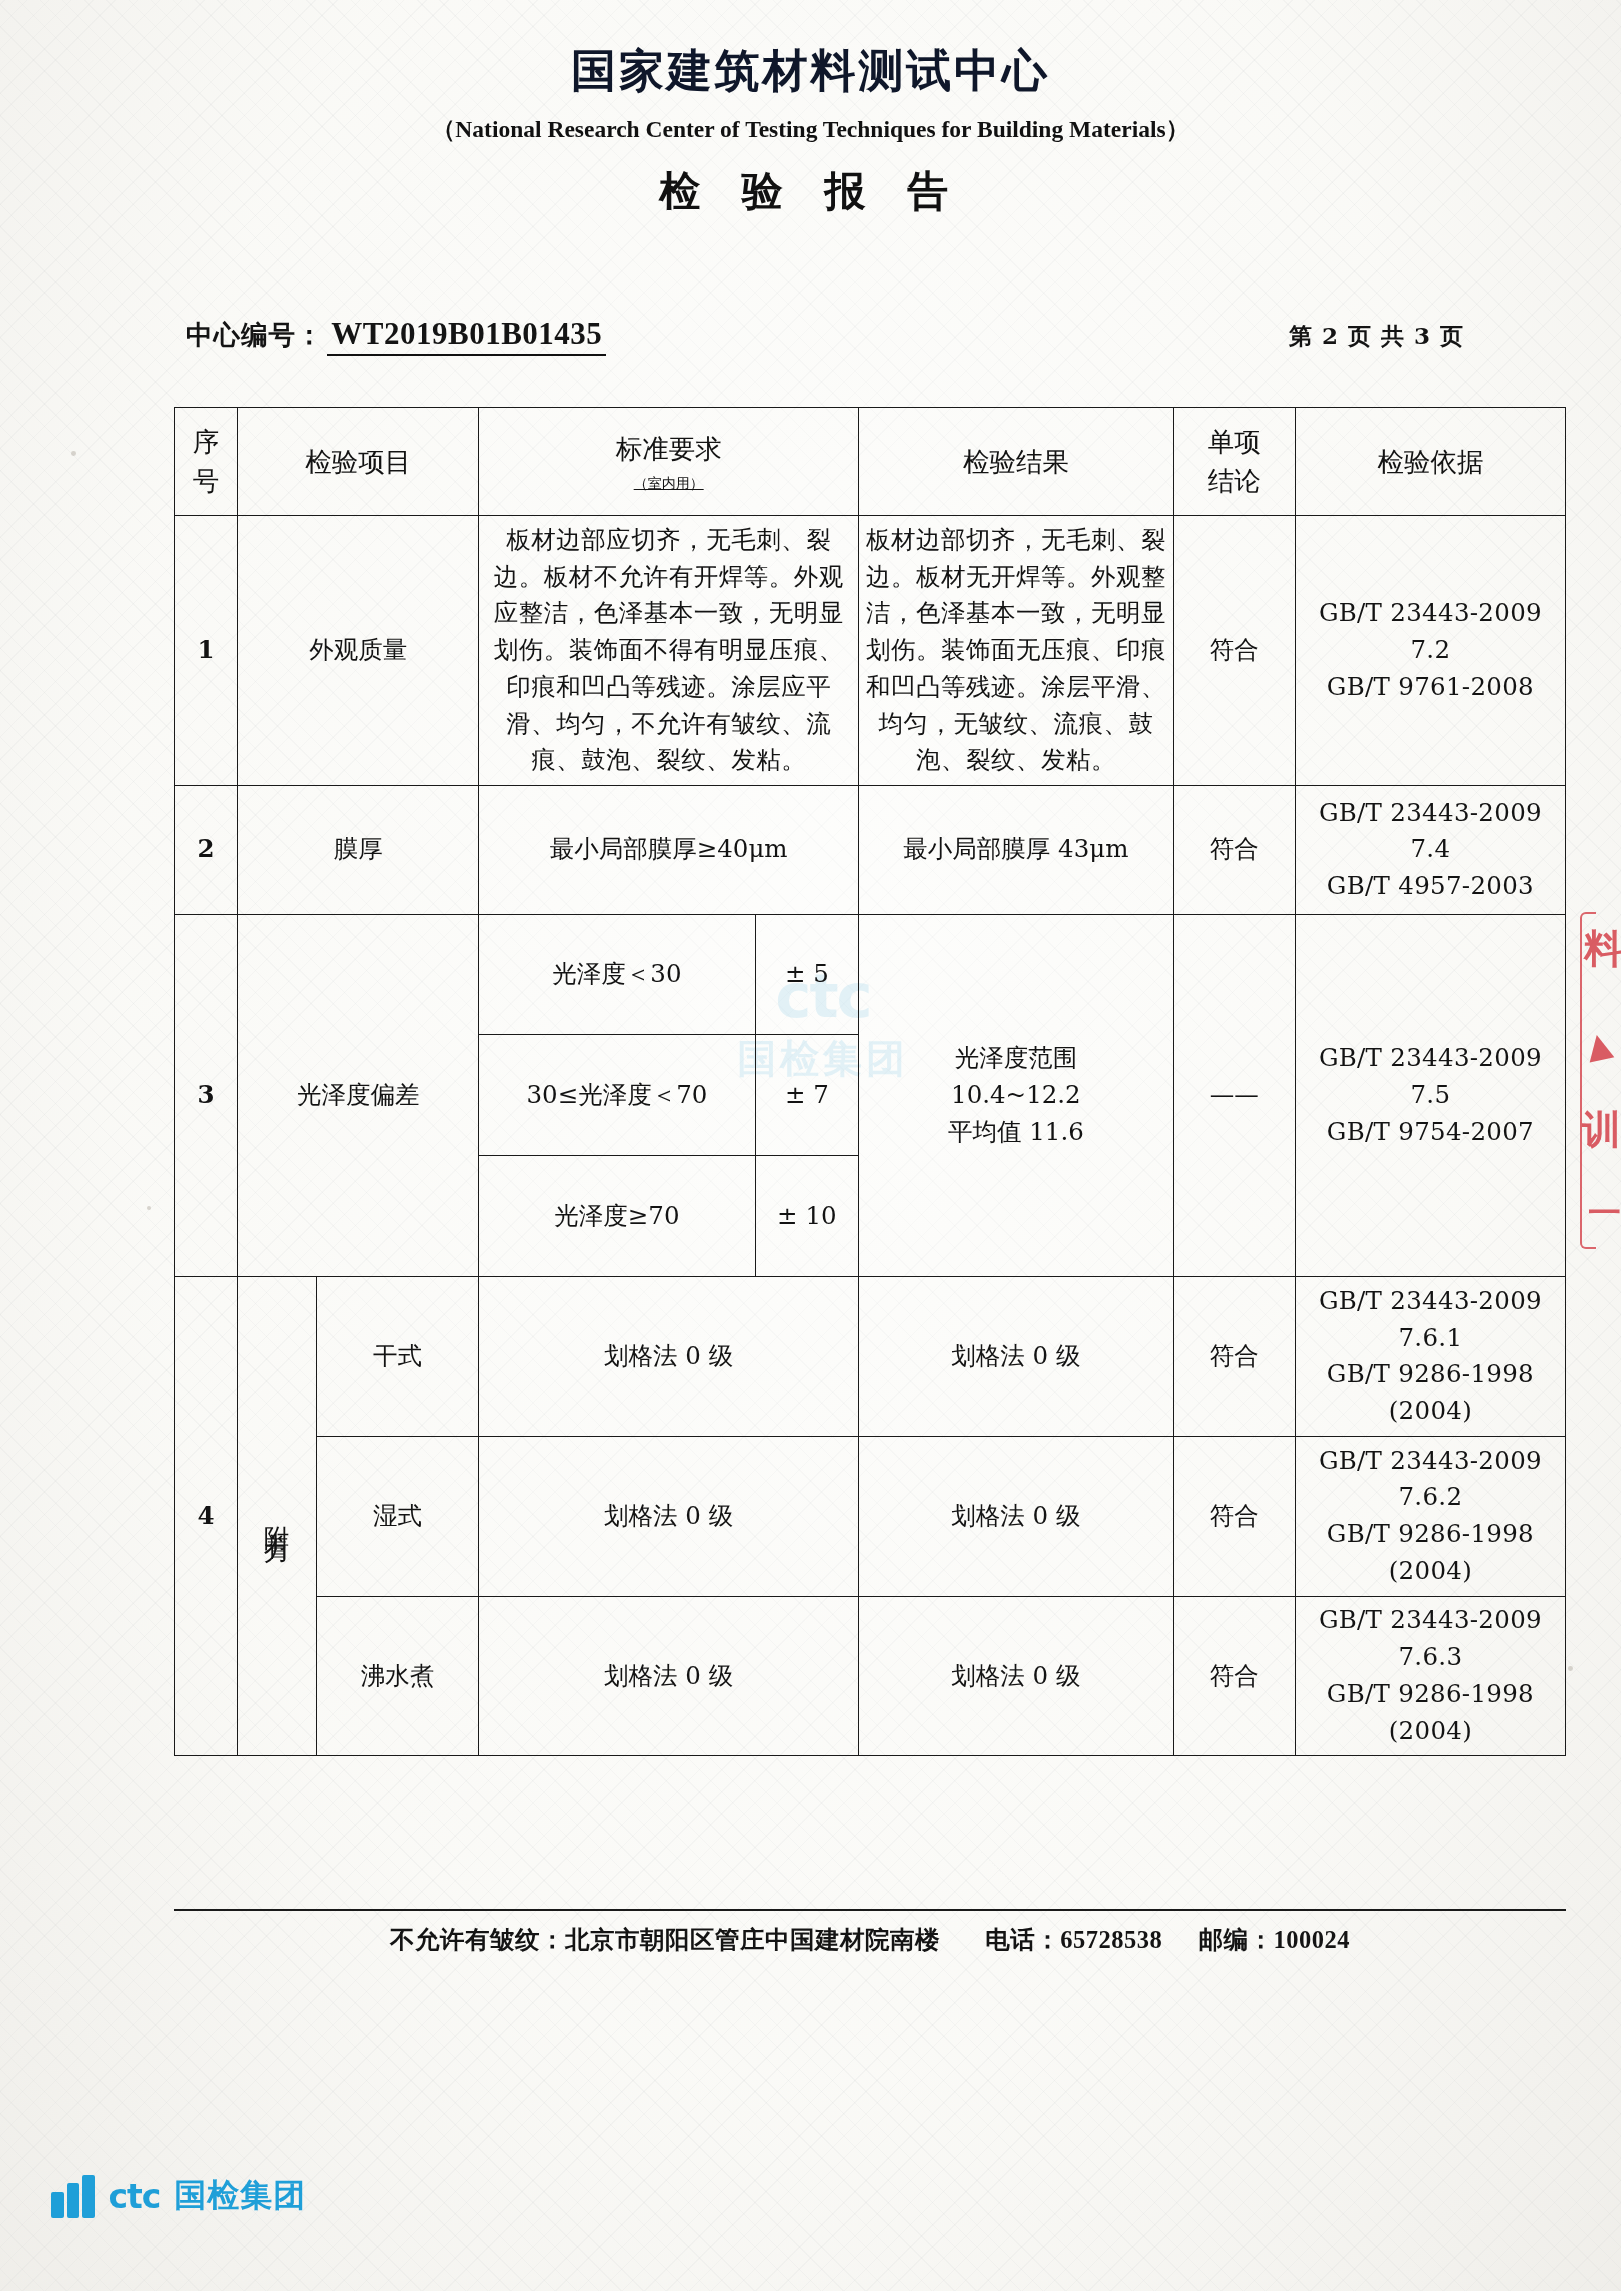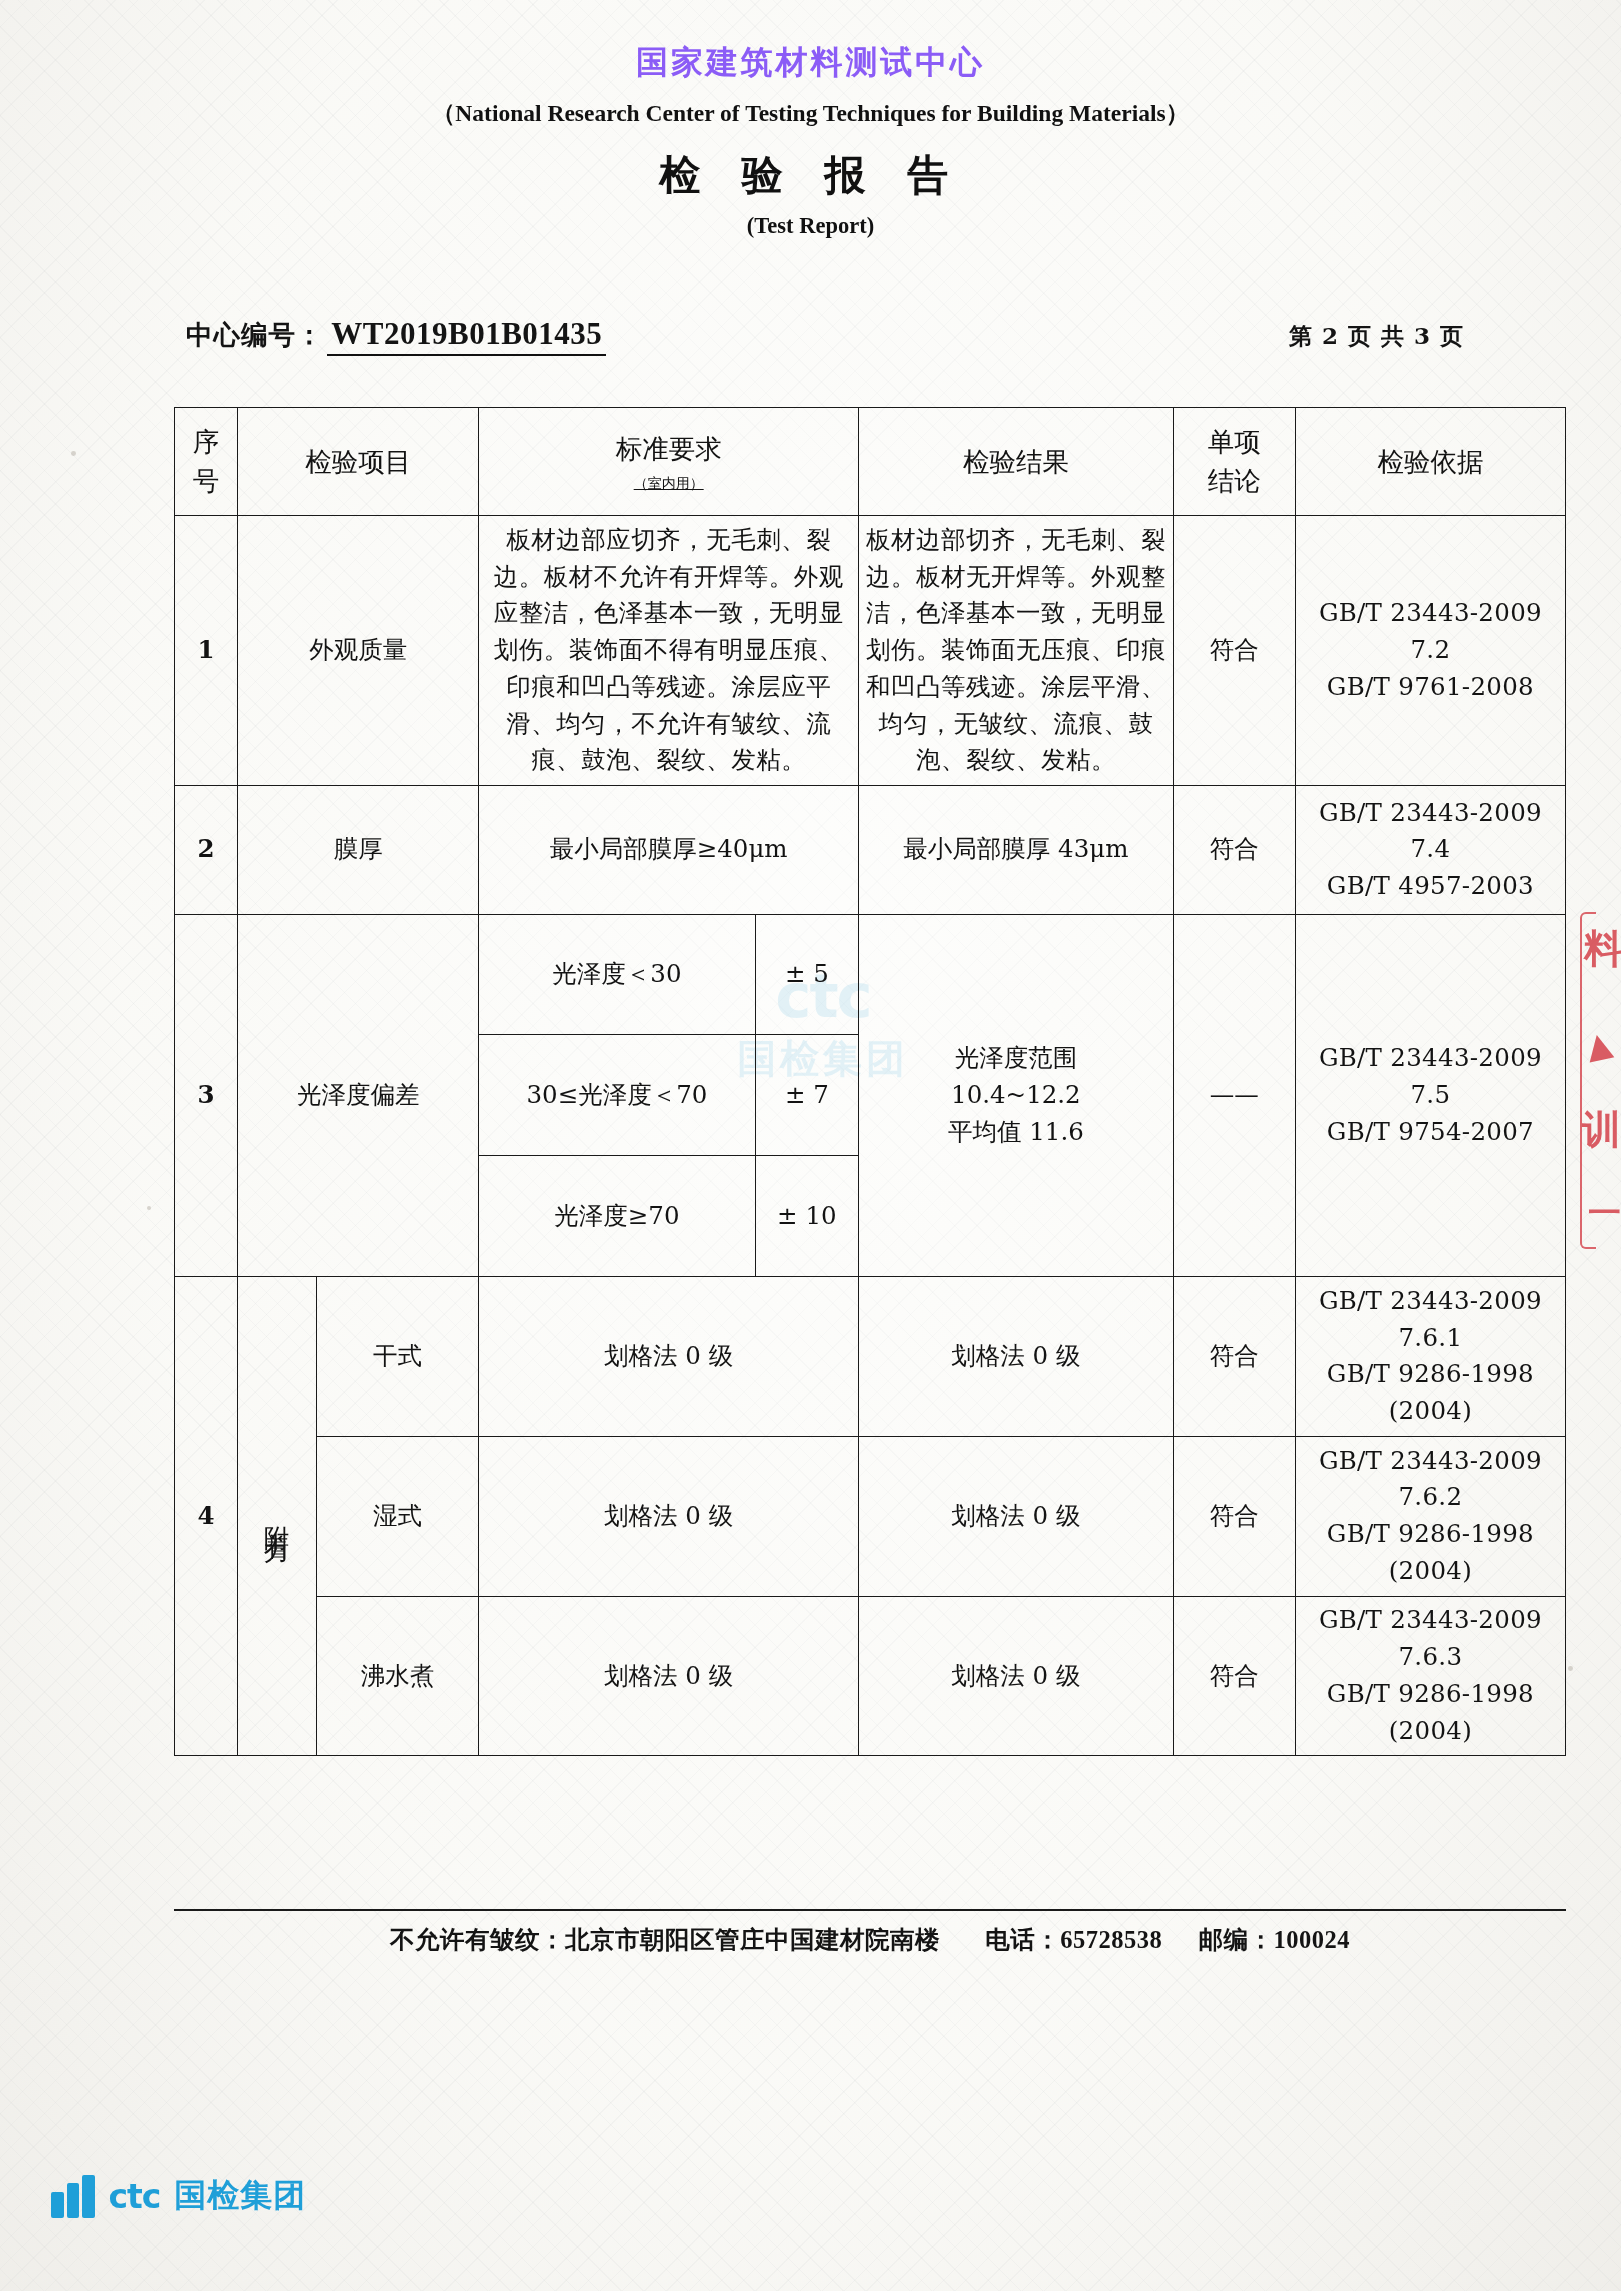--- a/index.html
+++ b/index.html
@@ -40,23 +40,23 @@
   
   .hdr {
     position: absolute;
     left: 0; right: 0;
     top: 41px;
     text-align: center;
   }
   .hdr-cn1 {
     font-family: "DejaVu Serif", serif;
     font-weight: bold;
-    font-size: 32px;
+    font-size: 45px;
     letter-spacing: 2.9px;
-    color: #8b5cf6;
+    color: #0f172a;
   }
   .hdr-en1 {
     margin-top: 11.8px;
     font-family: "Liberation Serif", serif;
     font-weight: bold;
     font-size: 23.5px;
     color: #111;
   }
   .hdr-cn2 {
     margin-top: 19.6px;
@@ -286,21 +286,20 @@
 
 <div class="paper"></div>
 <div class="paper-shade"></div>
 
 <div class="page">
 
   <div class="hdr">
     <div class="hdr-cn1">国家建筑材料测试中心</div>
     <div class="hdr-en1">（National Research Center of Testing Techniques for Building Materials）</div>
     <div class="hdr-cn2">检 验 报 告</div>
-    <div class="hdr-en2">(Test Report)</div>
   </div>
 
   <div class="meta">
     <div class="meta-left">
       <span class="label">中心编号：</span>
       <span class="value">WT2019B01B01435</span>
     </div>
     <div class="meta-right">第 2 页 共 3 页</div>
   </div>
 

